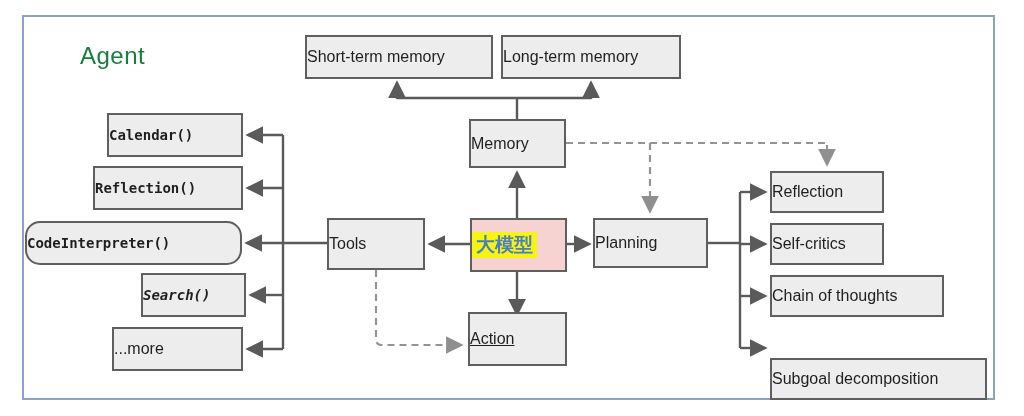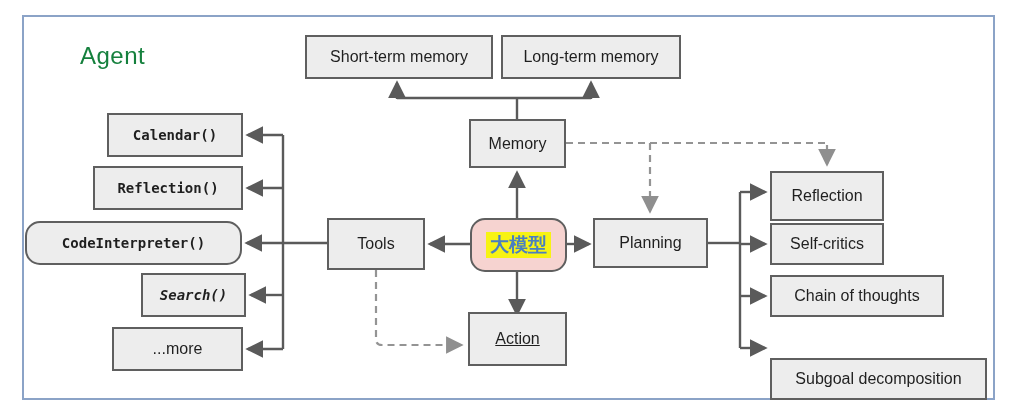--- a/index.html
+++ b/index.html
@@ -10,25 +10,25 @@
   .frame{
     position:absolute;left:22px;top:15px;width:973px;height:385px;
     box-sizing:border-box;border:2px solid #8ba3c7;background:#ffffff;
   }
   .agent-label{
     position:absolute;left:80px;top:42px;font-size:24px;color:#15803d;
     font-weight:500;letter-spacing:.5px;
   }
   .node{
     position:absolute;box-sizing:border-box;background:#ededed;
-    border:2px solid #5f5f5f;display:flex;align-items:center;justify-content:center;
+    border:2px solid #5f5f5f;display:flex;align-items:center;
     font-size:16px;color:#1f1f1f;white-space:nowrap;
   }
   .mono{font-family:"DejaVu Sans Mono",monospace;font-weight:bold;font-size:14px;}
-  .llm{background:#f6d3d0;border-radius:15px;}
+  .llm{background:#f6d3d0;}
   .llm .hl{
     background:#f7f312;color:#4a7fc1;font-weight:bold;font-size:19px;
     padding:1px 4px;line-height:1.25;
   }
   svg.wires{position:absolute;left:0;top:0;width:1024px;height:416px;pointer-events:none;}
   .solid{stroke:#5a5a5a;stroke-width:2.4;fill:none;}
   .dash{stroke:#949494;stroke-width:2.2;fill:none;stroke-dasharray:7 5;}
 </style>
 </head>
 <body>
@@ -111,21 +111,21 @@
   <div class="node mono" style="left:25px;top:221px;width:217px;height:44px;border-radius:15px;">
       <span>CodeInterpreter()</span>
     </div>
   <div class="node mono" style="left:141px;top:273px;width:105px;height:44px;font-style:italic;">
       <span>Search()</span>
     </div>
   <div class="node" style="left:112px;top:327px;width:131px;height:44px;">
       <span>...more</span>
     </div>
 
-  <div class="node" style="left:770px;top:171px;width:114px;height:50px;">
+  <div class="node" style="left:770px;top:171px;width:114px;height:42px;">
       <span>Reflection</span>
     </div>
   <div class="node" style="left:770px;top:223px;width:114px;height:42px;">
       <span>Self-critics</span>
     </div>
   <div class="node" style="left:770px;top:275px;width:174px;height:42px;">
       <span>Chain of thoughts</span>
     </div>
   <div class="node" style="left:770px;top:327px;width:217px;height:42px;margin-top:31px;">
       <span>Subgoal decomposition</span>

